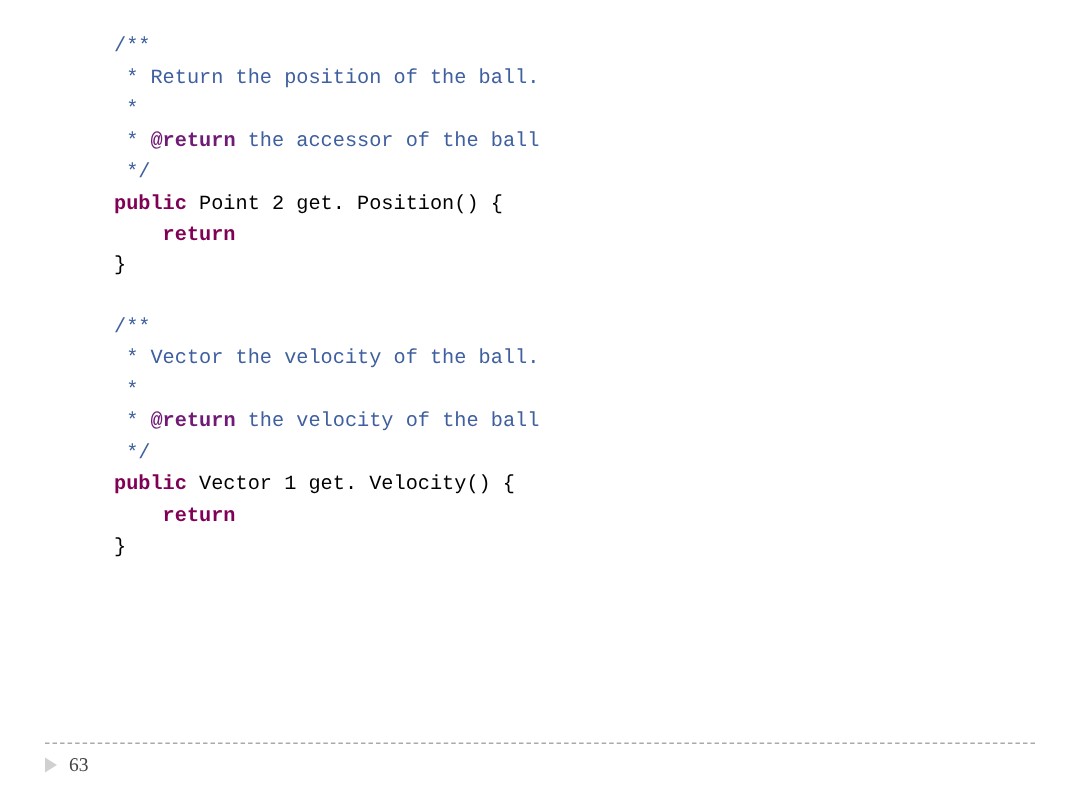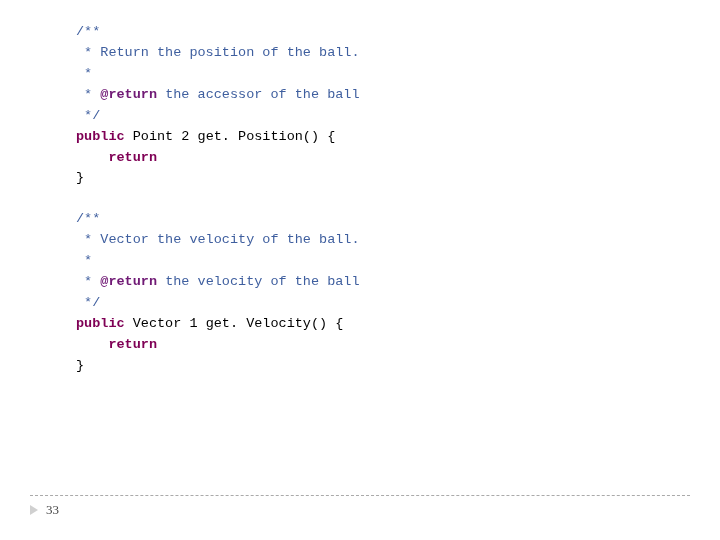--- a/index.html
+++ b/index.html
@@ -95,15 +95,15 @@
 <span class="c-kw">public</span><span class="c-type"> Vector 1 </span><span>get. Velocity() {</span>
     <span class="c-kw">return</span>
 <span>}</span></div>
 
 </div>
 
 <div class="footer">
   <div class="divider"></div>
   <div class="pagenum-wrap">
     <div class="tri"></div>
-    <div class="pagenum">33</div>
+    <div class="pagenum">63</div>
   </div>
 </div>
 
 </body></html>

